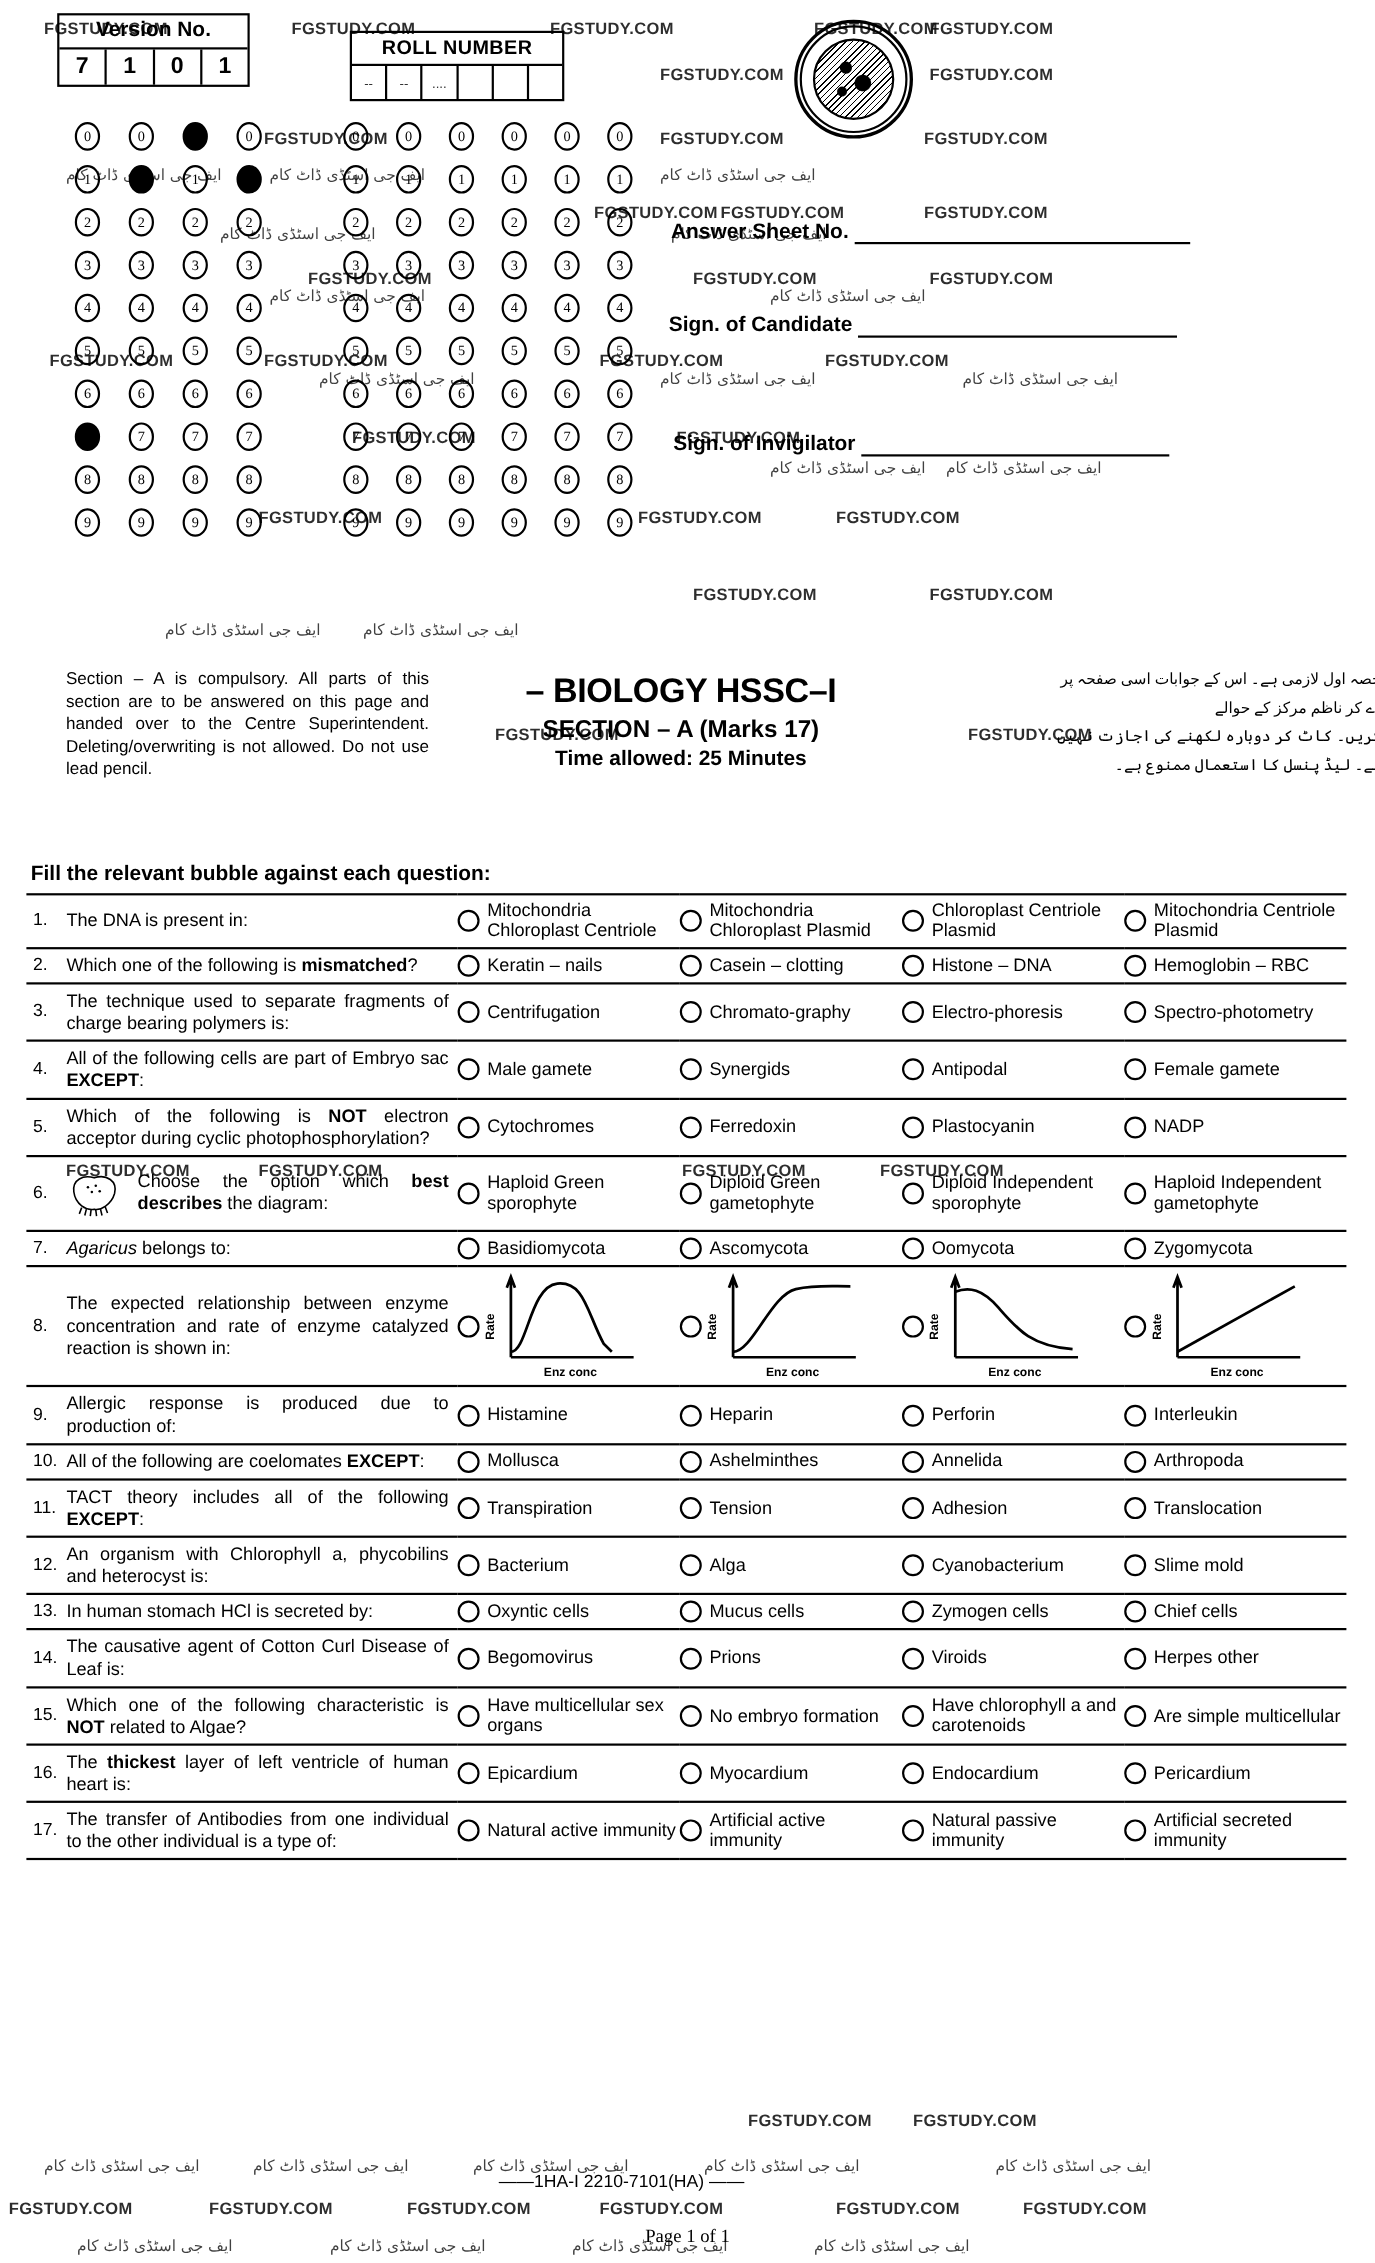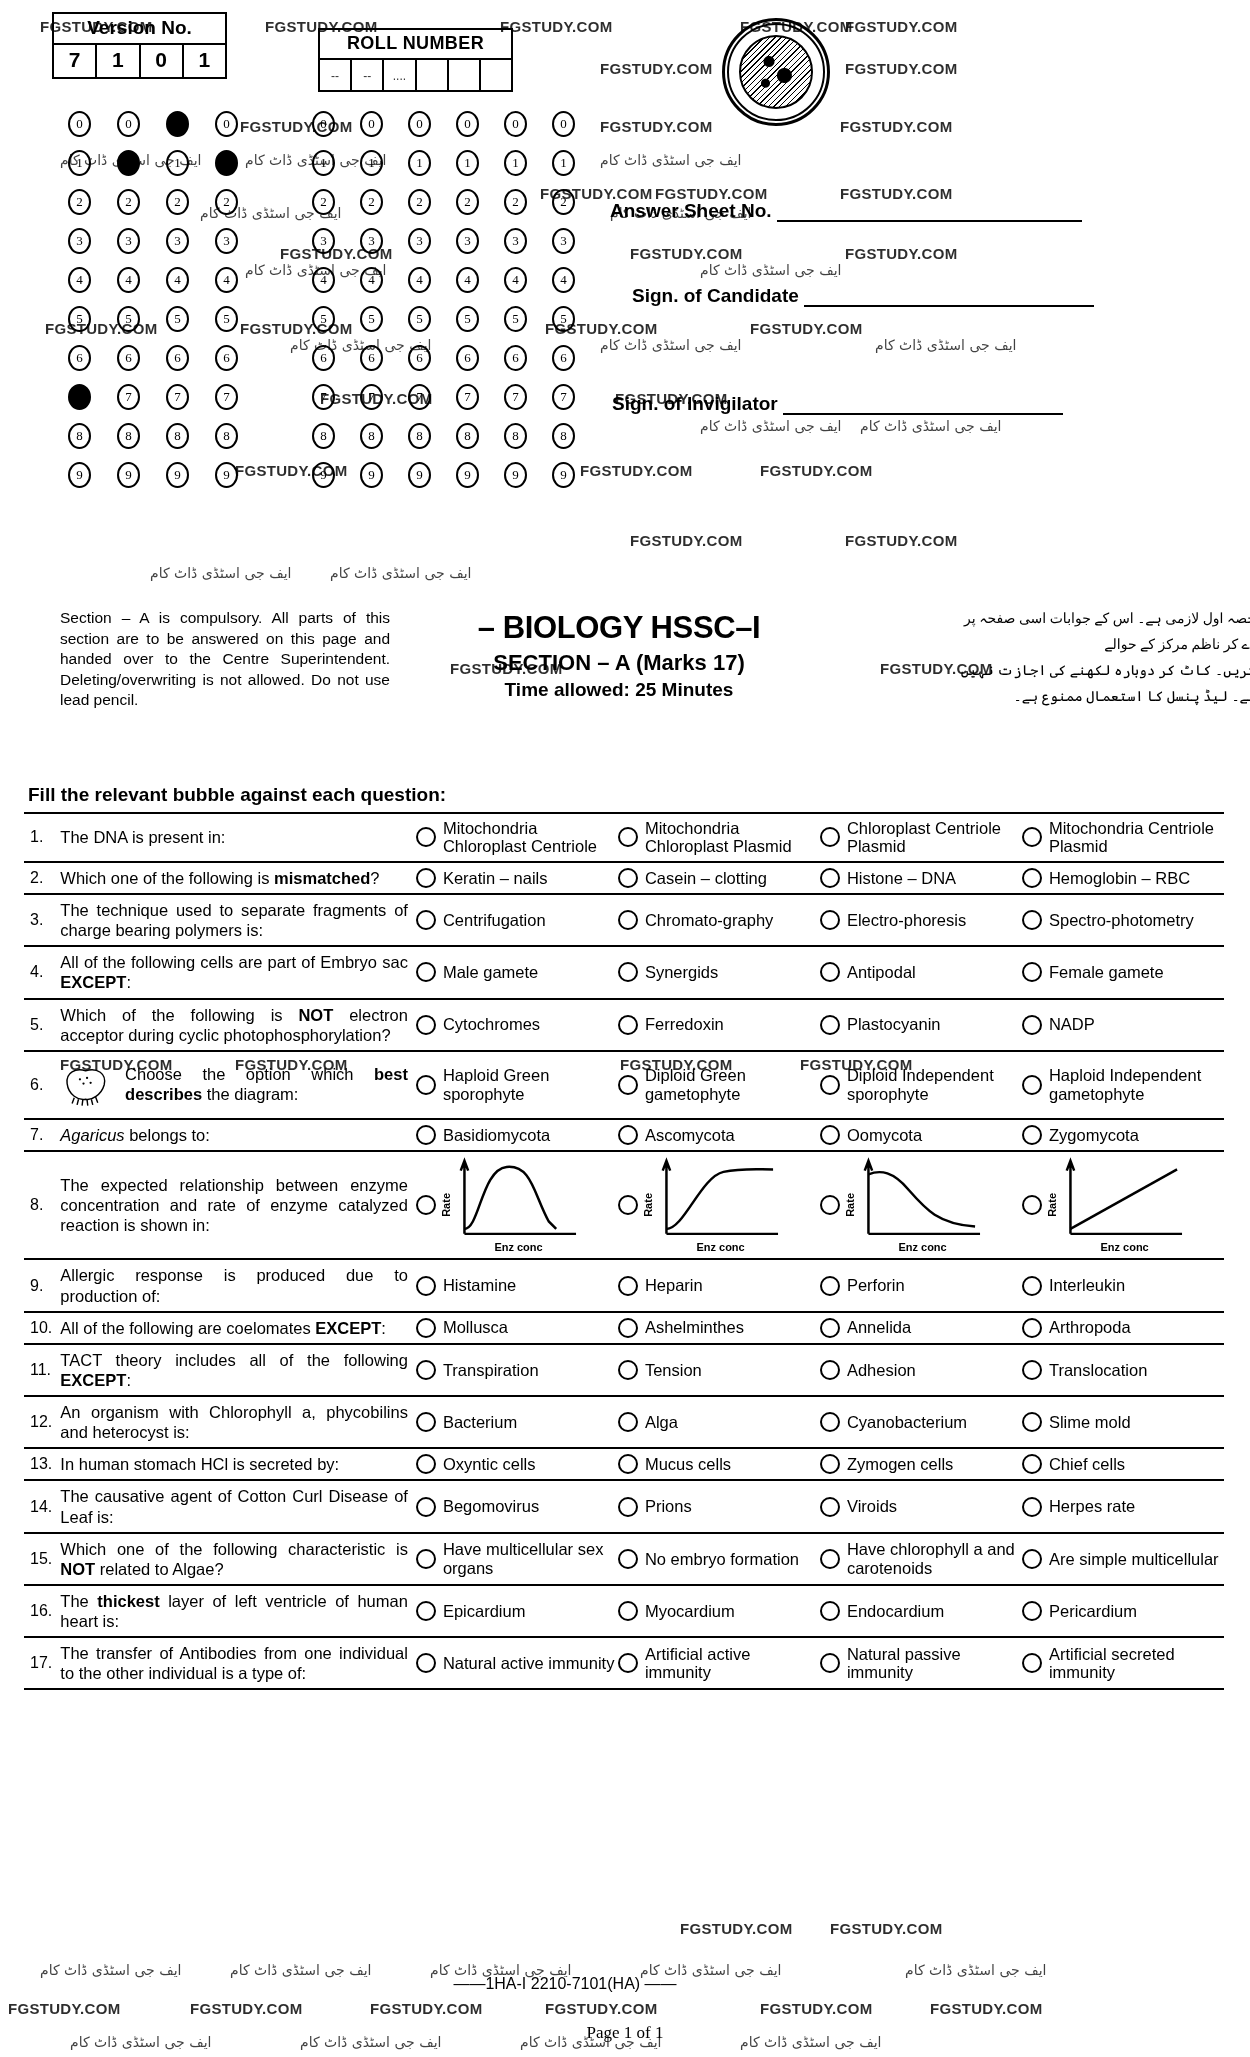--- a/index.html
+++ b/index.html
@@ -356,21 +356,21 @@
   <div class="logo">
     <div class="ring"></div>
     <div class="inner"></div>
   </div>
 
   <div class="fieldline" style="left:610px; top:200px;">
     <span>Answer Sheet No.</span>
     <span class="rule" style="width:305px;"></span>
   </div>
 
-  <div class="fieldline" style="left:632px; top:285px;text-align:center;">
+  <div class="fieldline" style="left:608px; top:285px;text-align:center;">
     <span>Sign. of Candidate</span>
     <span class="rule" style="width:290px;"></span>
   </div>
 
   <div class="fieldline" style="left:612px; top:393px;">
     <span>Sign. of Invigilator</span>
     <span class="rule" style="width:280px;"></span>
   </div>
 </div>
 
@@ -804,21 +804,21 @@
         </td>
         <td class="copt">
           <div class="optwrap">
             <div class="obub"></div>
             <div class="olbl">Viroids</div>
           </div>
         </td>
         <td class="copt">
           <div class="optwrap">
             <div class="obub"></div>
-            <div class="olbl">Herpes rate</div>
+            <div class="olbl">Herpes other</div>
           </div>
         </td>
       </tr>
       <tr>
         <td class="cnum">15.</td>
         <td class="cq">Which one of the following characteristic is <b>NOT</b> related to Algae?</td>
         <td class="copt">
           <div class="optwrap">
             <div class="obub"></div>
             <div class="olbl">Have multicellular sex organs</div>

